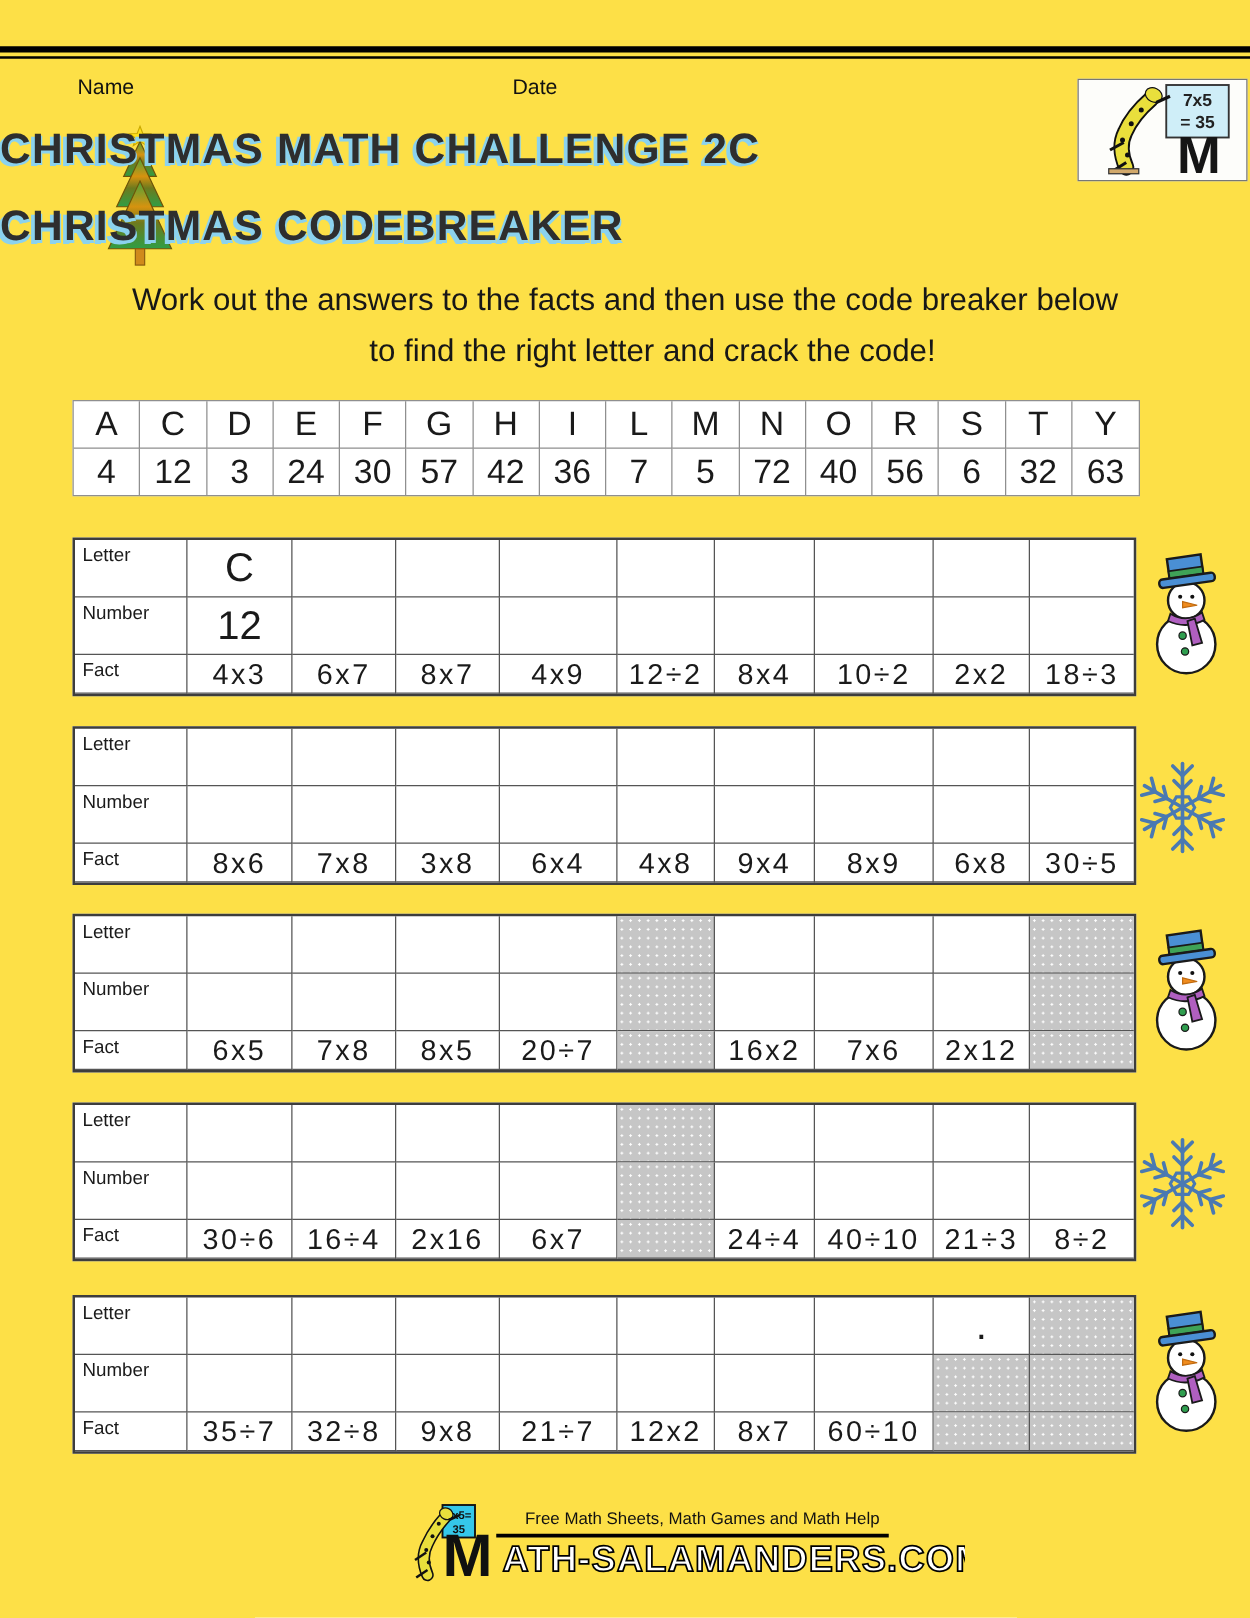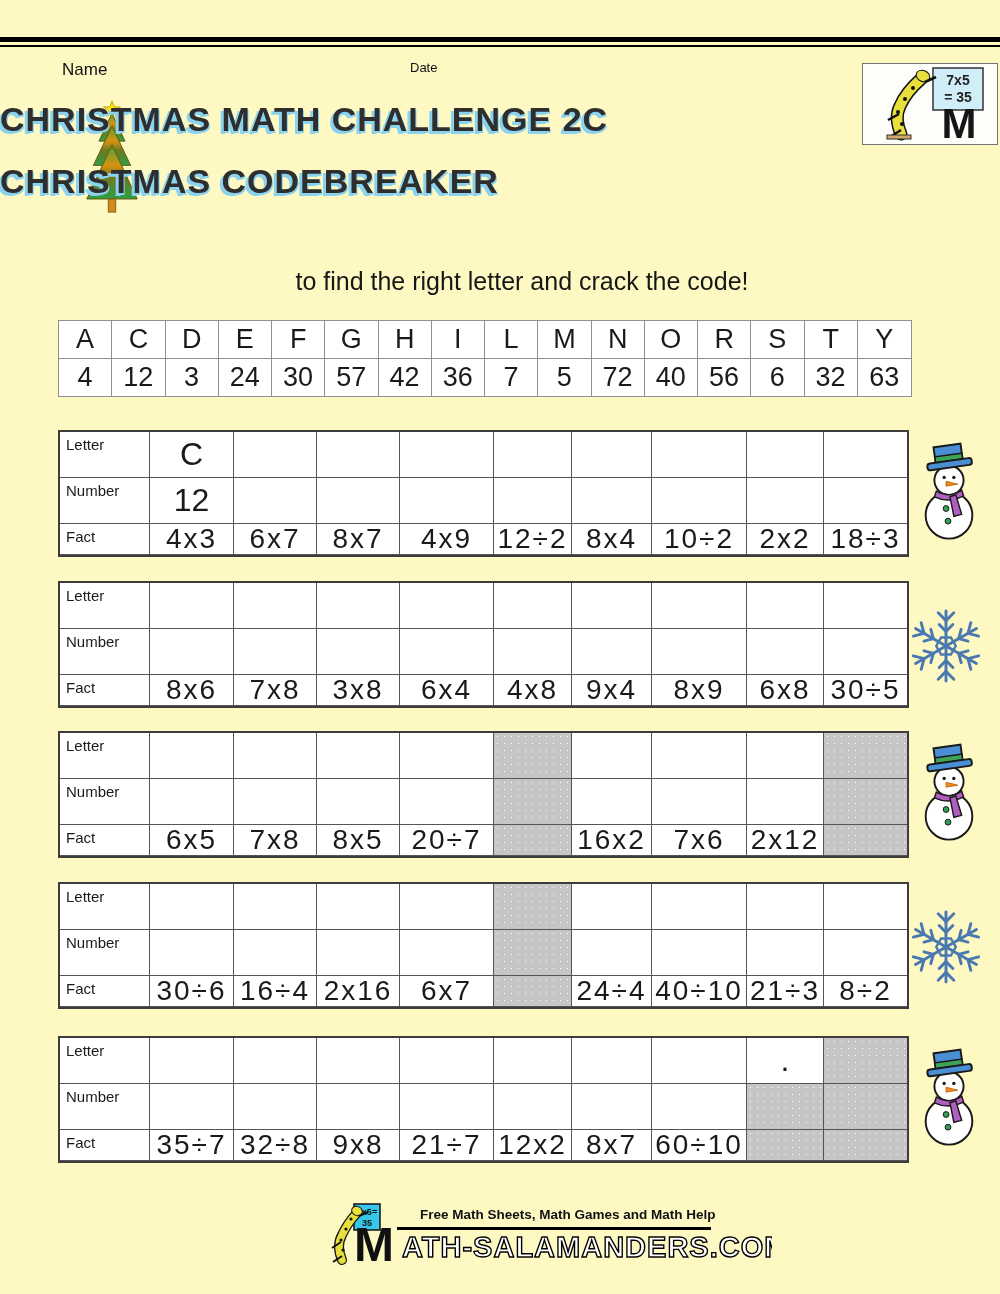--- a/index.html
+++ b/index.html
@@ -1,22 +1,22 @@
 <!DOCTYPE html>
 <html><head>
 <meta charset="utf-8">
 <style>
   html,body{margin:0;padding:0;}
   body{width:1000px;height:1294px;background:#ffffff;font-family:"Liberation Sans",sans-serif;color:#1a1a1a;}
-  .page{position:relative;width:1000px;height:1294px;overflow:hidden;background:#fef9c3;}
+  .page{position:relative;width:1000px;height:1294px;overflow:hidden;background:#fde047;}
   .abs{position:absolute;}
   .top-rule{left:0;top:37px;width:1000px;height:5px;background:#000;}
   .top-rule-thin{left:0;top:45px;width:1000px;height:2px;background:#000;}
   .name-label{left:62px;top:60px;font-size:17px;color:#111;}
-  .date-label{left:410px;top:60px;font-size:13px;color:#111;}
+  .date-label{left:410px;top:60px;font-size:17px;color:#111;}
   .title{left:0;right:0;text-align:left;font-weight:800;color:#2e2e2e;letter-spacing:1px;
          text-shadow:-3px 3px 0 #8bd2ee,1px 2px 0 #8bd2ee;}
   .title1{top:100px;font-size:34px;}
   .title2{top:162px;font-size:34px;}
   .hlogo{left:862px;top:63px;width:134px;height:80px;border:1px solid #777;background:#fdfdfa;}
   .tree{left:84px;top:96px;}
   .instructions{left:0;right:0;text-align:center;font-size:25px;color:#171717;}
   .instr1{top:226px;}
   .instr2{top:267px;margin-left:44px;}
   .code-table{left:58px;top:320px;width:854px;display:grid;grid-template-columns:repeat(16,1fr);
@@ -27,27 +27,27 @@
   .ct-letter{border-bottom:1px solid #8f8f8f;}
   .ptable{position:absolute;left:58px;display:grid;
           grid-template-columns:90px 84px 83px 83px 94px 78px 80px 95px 77px 83px;
           grid-template-rows:46px 46px 31px;
           border:2px solid #3d3d3d;background:#fff;}
   .pcell{border-right:1px solid #555;border-bottom:1px solid #555;
          display:flex;align-items:center;justify-content:center;overflow:hidden;}
   .pcell:nth-child(10n){border-right:none;}
   .plabel{justify-content:flex-start;align-items:flex-start;padding:4px 16px 0 6px;font-size:15px;}
   .v-letter,.v-number{font-size:32px;}
-  .v-fact{font-size:28px;letter-spacing:2px;}
+  .v-fact{font-size:23px;letter-spacing:2px;}
   .shaded{background-color:#c6c6c6;
           background-image:radial-gradient(#ffffff 0.8px, transparent 0.9px);
           background-size:7px 7px;}
   .deco{position:absolute;}
   .f-logo{left:326px;top:1202px;}
-  .f-tagline{left:420px;top:1207px;font-size:13.5px;font-weight:bold;color:#111;}
+  .f-tagline{left:420px;top:1207px;font-size:13.5px;font-weight:normal;color:#111;}
   .f-rule{left:397px;top:1227px;width:314px;height:3px;background:#000;}
   .f-wordmark{left:352px;top:1222px;}
   svg text{font-family:"Liberation Sans",sans-serif;}
 </style>
 </head>
 <body>
 
 <div class="page">
 
   <svg style="position:absolute;width:0;height:0" aria-hidden="true">
@@ -125,20 +125,21 @@
       <path d="M36 50 L25 56" stroke="#111" stroke-width="2.5"></path>
       <path d="M38 66 L27 73" stroke="#111" stroke-width="2.5"></path>
       <circle cx="39" cy="60" r="2" fill="#111"></circle>
         <circle cx="35" cy="48" r="2" fill="#111"></circle>
       <circle cx="42" cy="35" r="2" fill="#111"></circle>
         <circle cx="50" cy="24" r="2" fill="#111"></circle>
       <rect x="24" y="71" width="24" height="4" fill="#d2a96b" stroke="#333"></rect>
     </svg>
   </div>
 
+  <div class="abs instructions instr1">Work out the answers to the facts and then use the code breaker below</div>
   <div class="abs instructions instr2">to find the right letter and crack the code!</div>
 
   <div class="abs code-table">
       <div class="ct-cell ct-letter">A</div>
       <div class="ct-cell ct-letter">C</div>
       <div class="ct-cell ct-letter">D</div>
       <div class="ct-cell ct-letter">E</div>
       <div class="ct-cell ct-letter">F</div>
       <div class="ct-cell ct-letter">G</div>
       <div class="ct-cell ct-letter">H</div>

